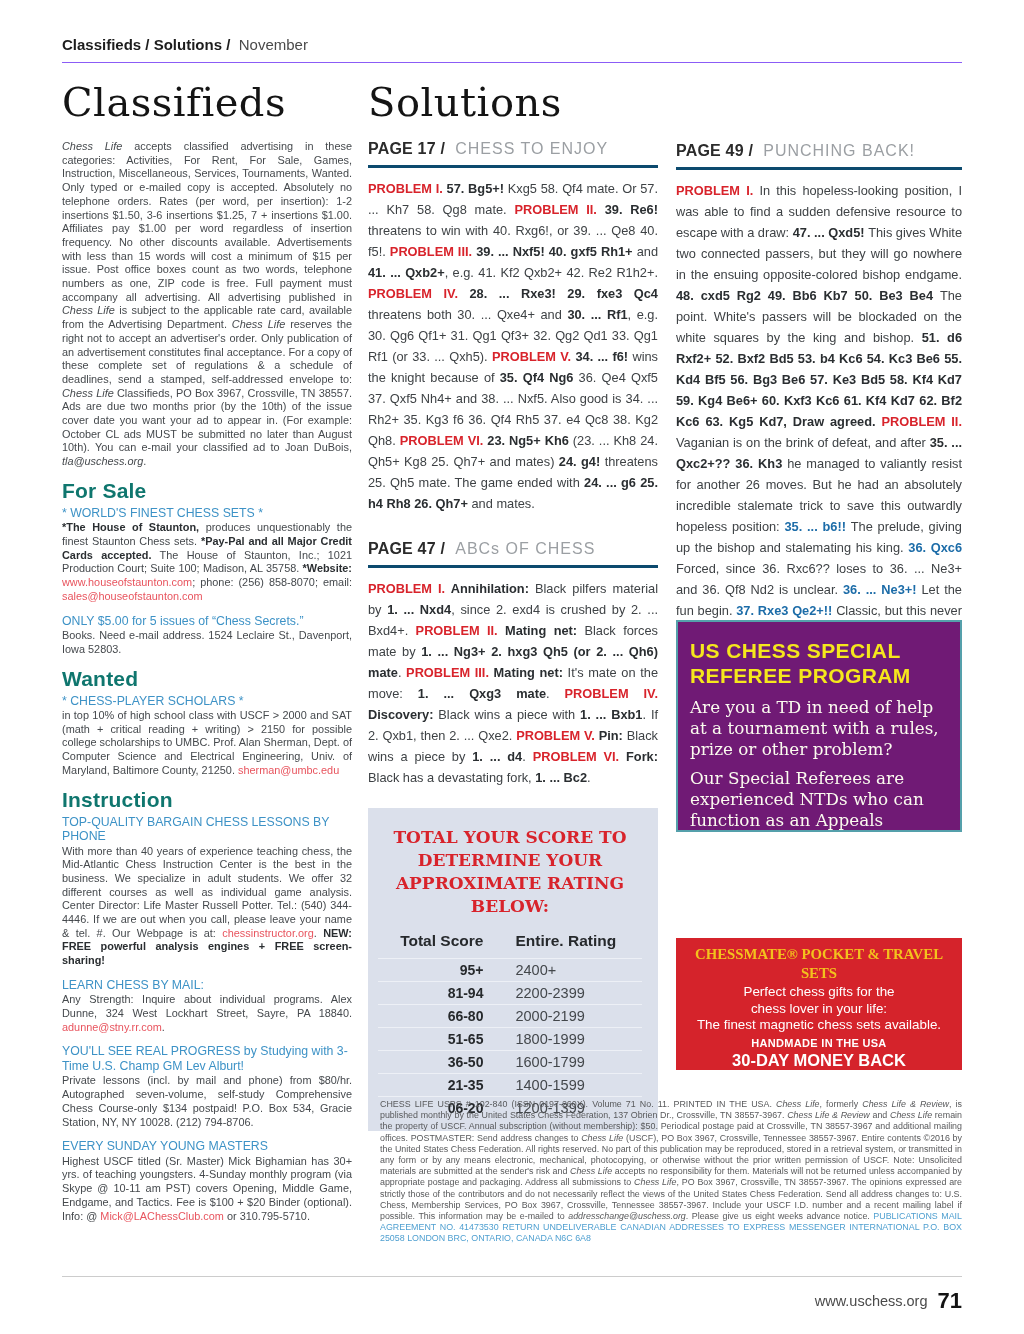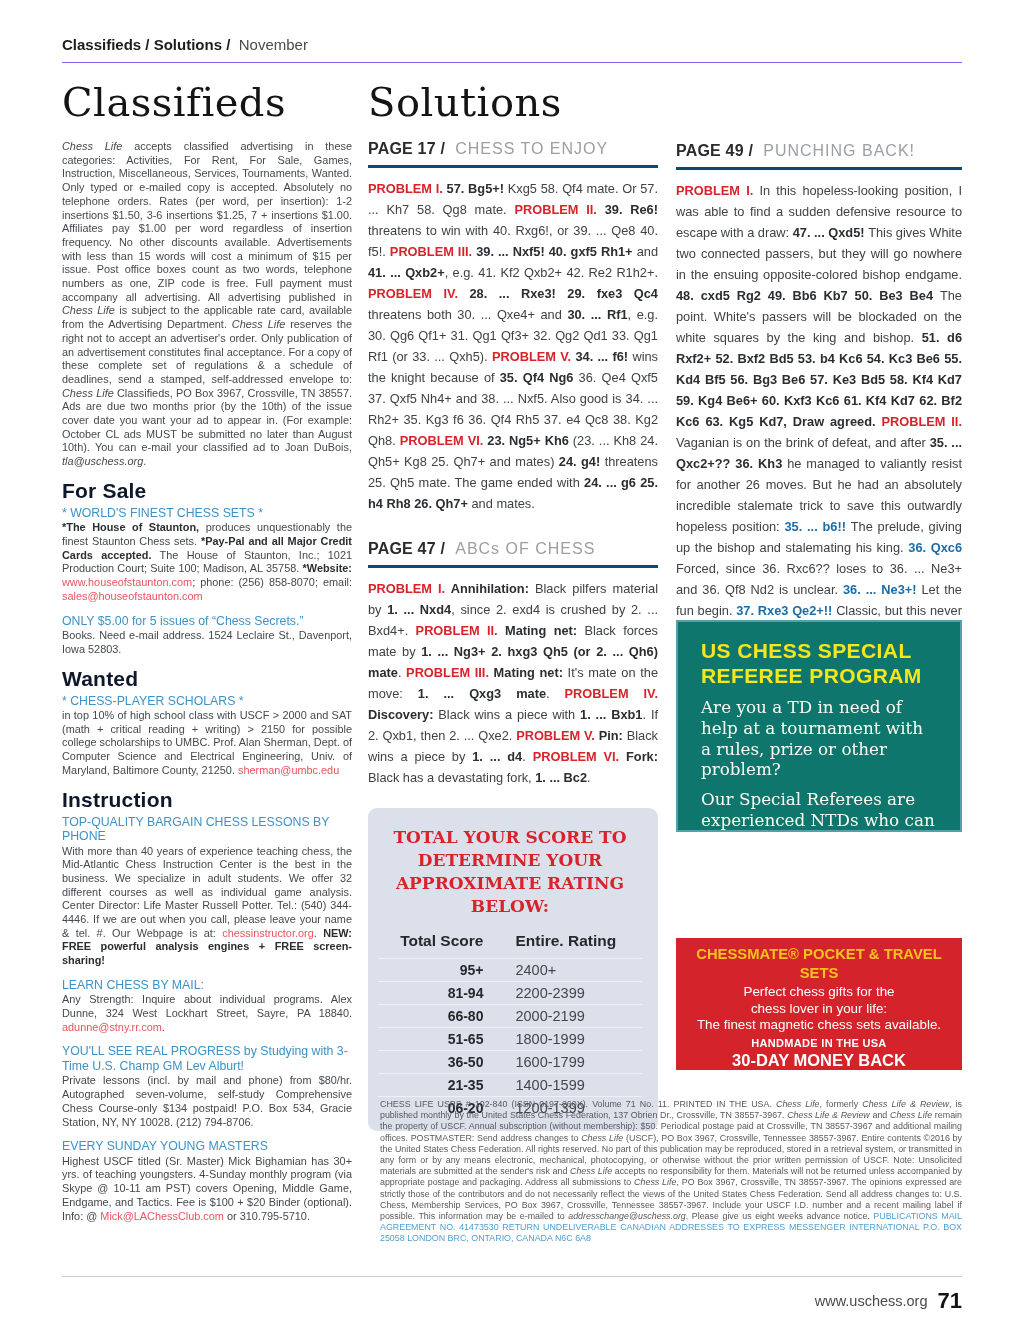--- a/index.html
+++ b/index.html
@@ -16,61 +16,61 @@
   .col-left{position:absolute;left:62px;top:80px;width:290px;}
   .col-mid{position:absolute;left:368px;top:80px;width:290px;}
   .col-right{position:absolute;left:676px;top:142px;width:286px;}
 
   .serif-title{font-family:"DejaVu Serif",serif;font-size:40px;line-height:1.1;color:#141414;
                font-weight:500;letter-spacing:0.5px;margin:0 0 16px 0;}
 
   
   .c-body{font-size:10.9px;line-height:13.7px;text-align:justify;color:#45494d;margin:0 0 10px 0;}
   .c-body .si{font-style:italic;}
-  .sec-head{color:#0f172a;font-size:21px;font-weight:bold;margin:8px 0 3px 0;letter-spacing:0.2px;}
+  .sec-head{color:#0f766e;font-size:21px;font-weight:bold;margin:8px 0 3px 0;letter-spacing:0.2px;}
   .sub-head{color:#3d92c6;font-size:12.3px;line-height:14.5px;margin:0 0 1px 0;}
   .ad{font-size:10.9px;line-height:13.7px;text-align:justify;color:#45494d;margin:0 0 10px 0;}
 
   
   .sb{font-weight:bold;color:#2a2e31;}
   .si{font-style:italic;}
   .s-red{color:#d8232b;font-weight:bold;}
   .s-blue{color:#1c6ca8;font-weight:bold;}
   .s-link{color:#e8545e;margin-top:20px;}
   .s-mblue{color:#4e9fd0;}
 
   
   .page-head{font-size:16px;font-weight:bold;color:#2b2b2b;padding-bottom:7px;
              border-bottom:3px solid #0c4a6e;letter-spacing:0.2px;}
   .page-head .gray{color:#9b9fa3;font-weight:normal;letter-spacing:1px;}
   .sol-para{font-size:12.8px;line-height:21px;text-align:justify;color:#3e4245;margin:10px 0 0 0;}
   .mt26{margin-top:26px;}
 
   
-  .score-table{background:#dbe0eb;margin-top:20px;padding:18px 16px 12px 10px;border-radius:9px;}
+  .score-table{background:#dbe0eb;margin-top:20px;padding:18px 16px 12px 10px;}
   .score-title{font-family:"DejaVu Serif",serif;font-weight:bold;color:#d8232b;
                font-size:17px;line-height:23px;text-align:center;margin:0 6px 12px 6px;}
   .score-head{display:flex;font-weight:bold;font-size:15.5px;color:#26292c;padding:2px 0 8px 0;}
   .score-c1{width:46%;text-align:right;padding-right:16px;box-sizing:border-box;}
   .score-c2{width:54%;text-align:left;padding-left:16px;box-sizing:border-box;}
   .score-row{display:flex;border-top:1px solid #edf0f6;padding:3px 0;}
   .score-row .score-c1{font-weight:bold;font-size:14px;color:#26292c;}
   .score-row .score-c2{font-size:14.5px;color:#43474b;}
 
   
   .green-box{position:absolute;left:676px;top:620px;width:286px;height:212px;box-sizing:border-box;
-             background:#0f766e;border:2px solid #55a0ab;padding:16px 23px;overflow:hidden;}
+             background:#701a75;border:2px solid #55a0ab;padding:16px 12px;overflow:hidden;}
   .gb-title{color:#f5e71c;font-size:21px;line-height:25px;font-weight:bold;letter-spacing:0.4px;margin:0 0 9px 0;}
   .gb-para{font-family:"DejaVu Serif",serif;color:#fbfbef;font-size:16.8px;line-height:20.8px;margin:0 0 9px 0;}
   .gb-cta{color:#d9e44d;font-size:19px;line-height:24px;letter-spacing:0.6px;margin:11px 0 0 0;}
 
   
   .red-box{position:absolute;left:676px;top:938px;width:286px;height:132px;box-sizing:border-box;
            background:#d5232b;color:#ffffff;text-align:center;padding:7px 8px;overflow:hidden;}
-  .cm-title{color:#f3c21d;font-weight:bold;font-size:14.8px;line-height:19px;margin-bottom:1px;}
+  .cm-title{color:#f3c21d;font-weight:bold;font-size:14.8px;line-height:19px;margin-bottom:1px;font-family:Liberation Serif, serif;}
   .cm-line{font-size:13.4px;line-height:16.5px;}
   .cm-hand{font-size:11px;font-weight:bold;line-height:14px;margin-top:2px;letter-spacing:0.3px;}
   .cm-guar{font-size:16.5px;font-weight:bold;line-height:20px;}
 
   
   .masthead{position:absolute;left:380px;top:1090px;width:582px;font-size:8.9px;line-height:11.2px;
             color:#58595b;text-align:justify;}
 
   
   .footer{position:absolute;left:62px;right:62px;top:1276px;border-top:1px solid #cccccc;

